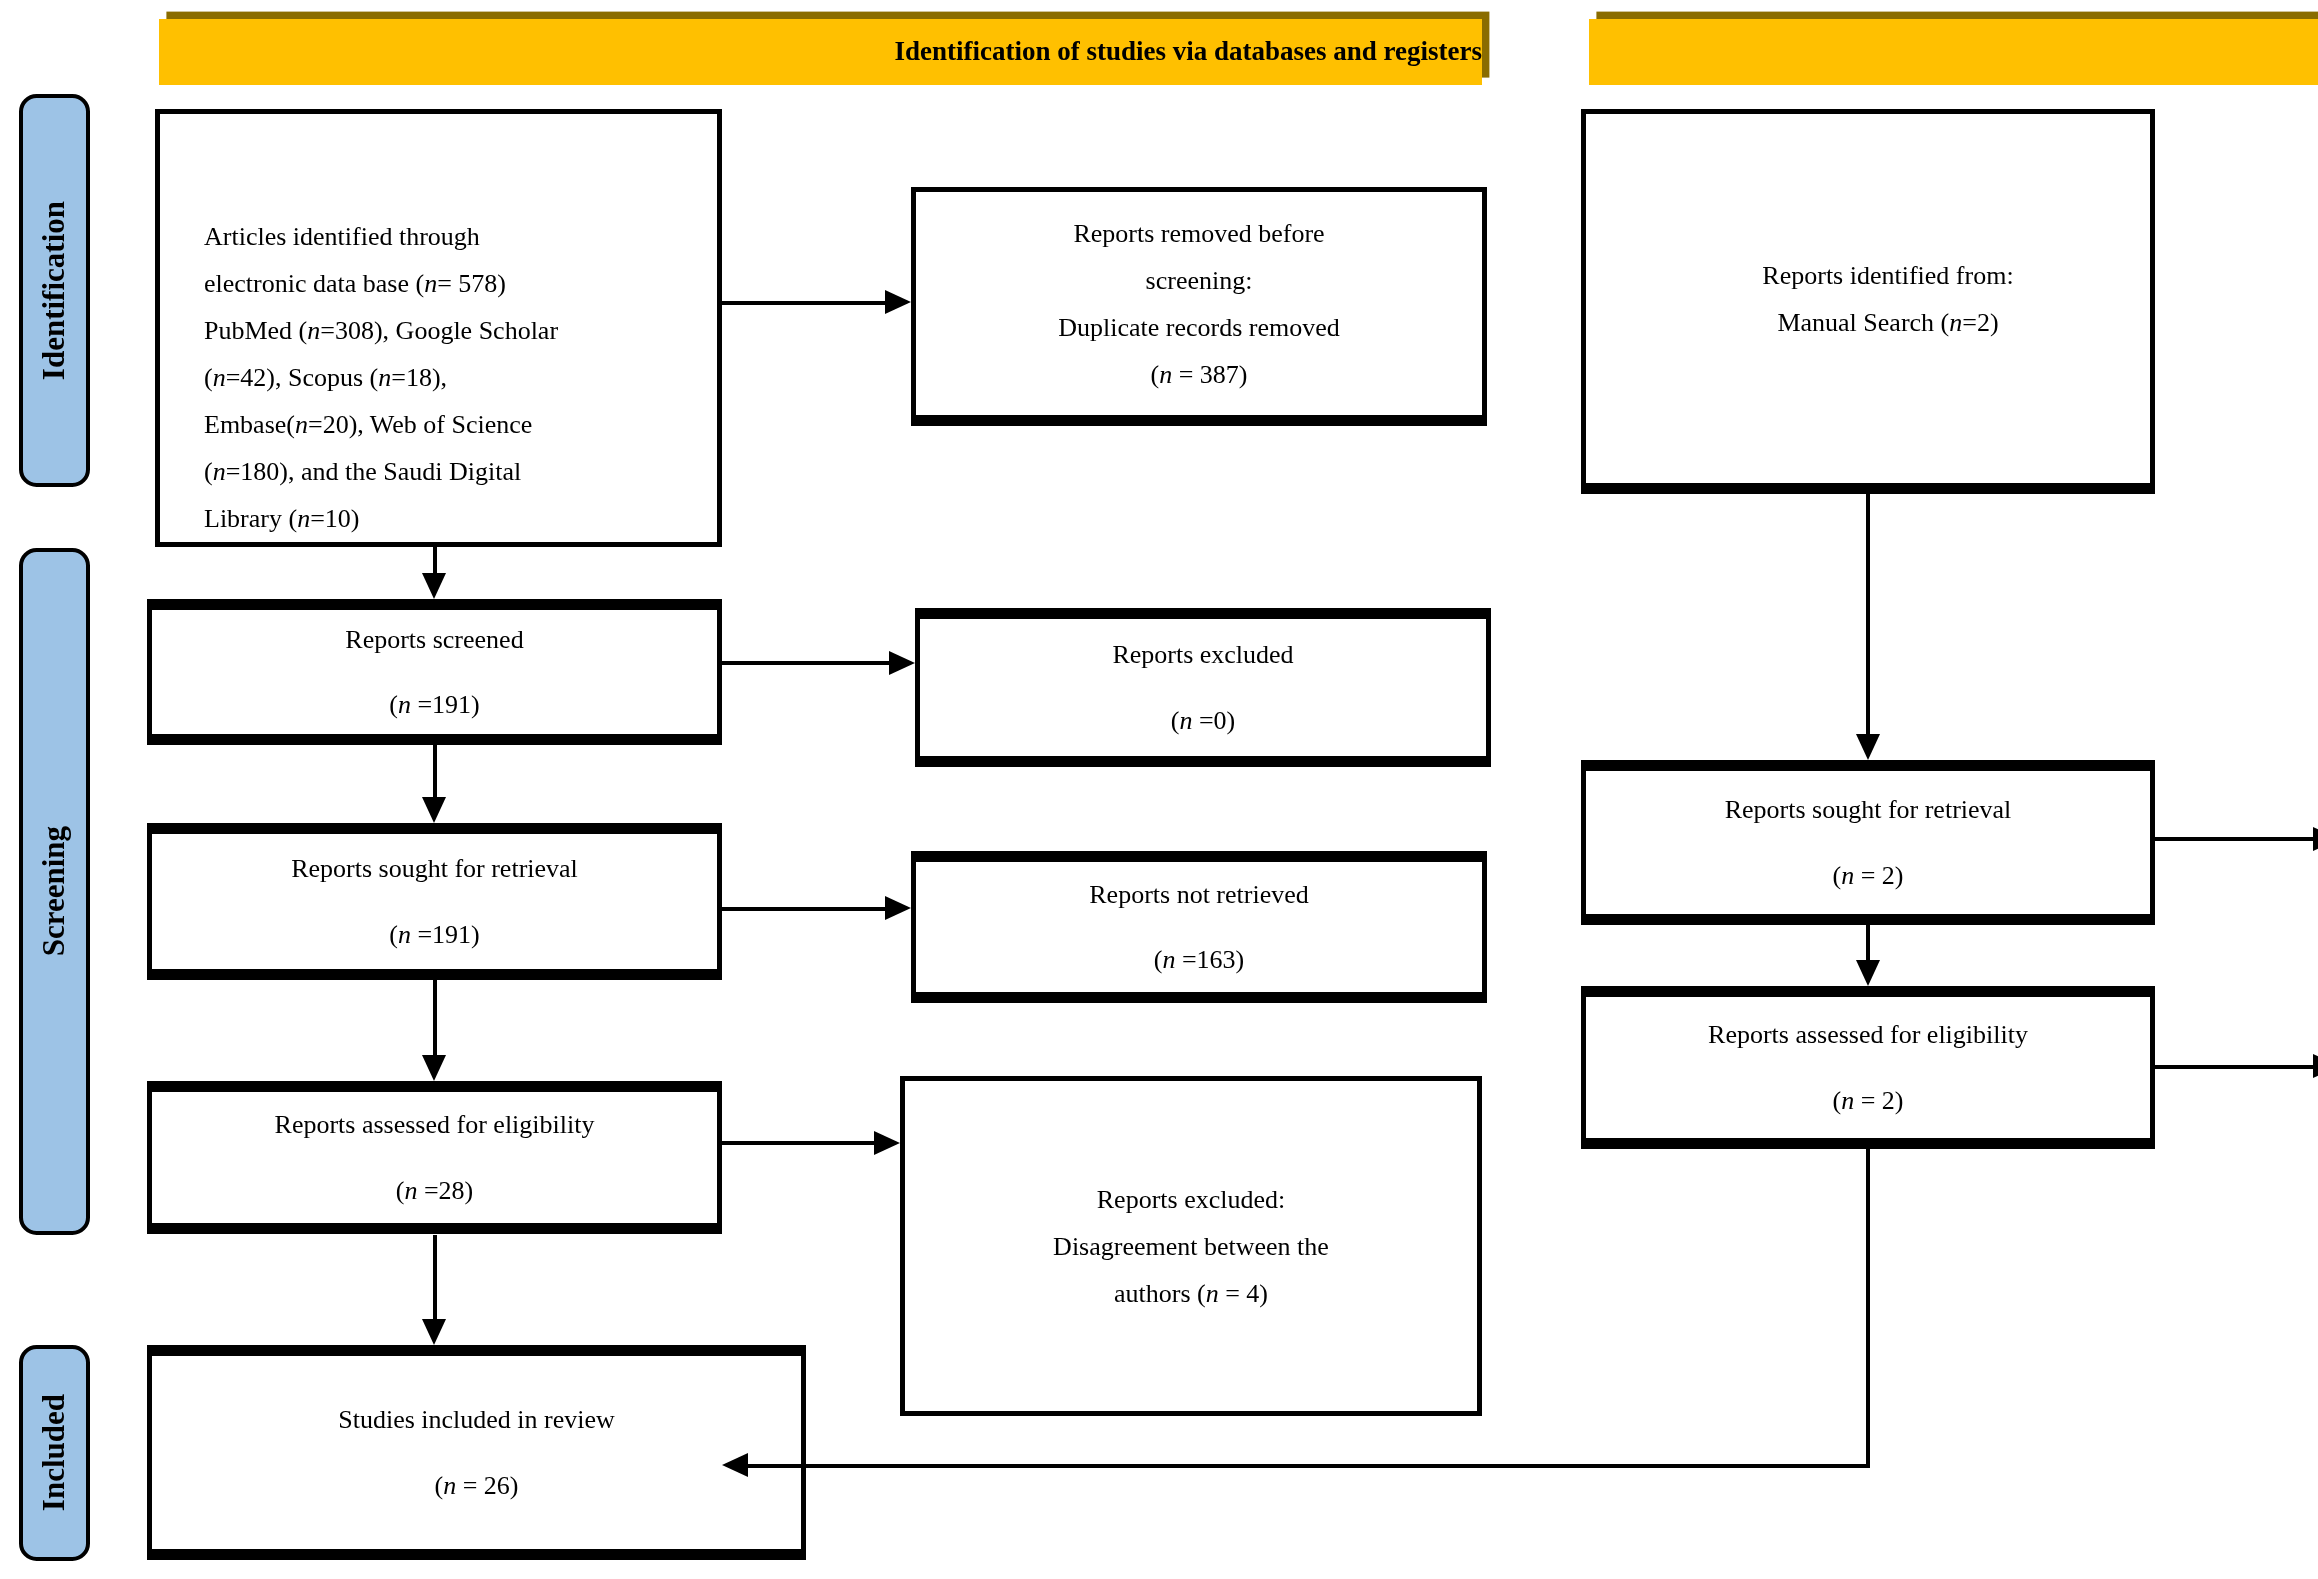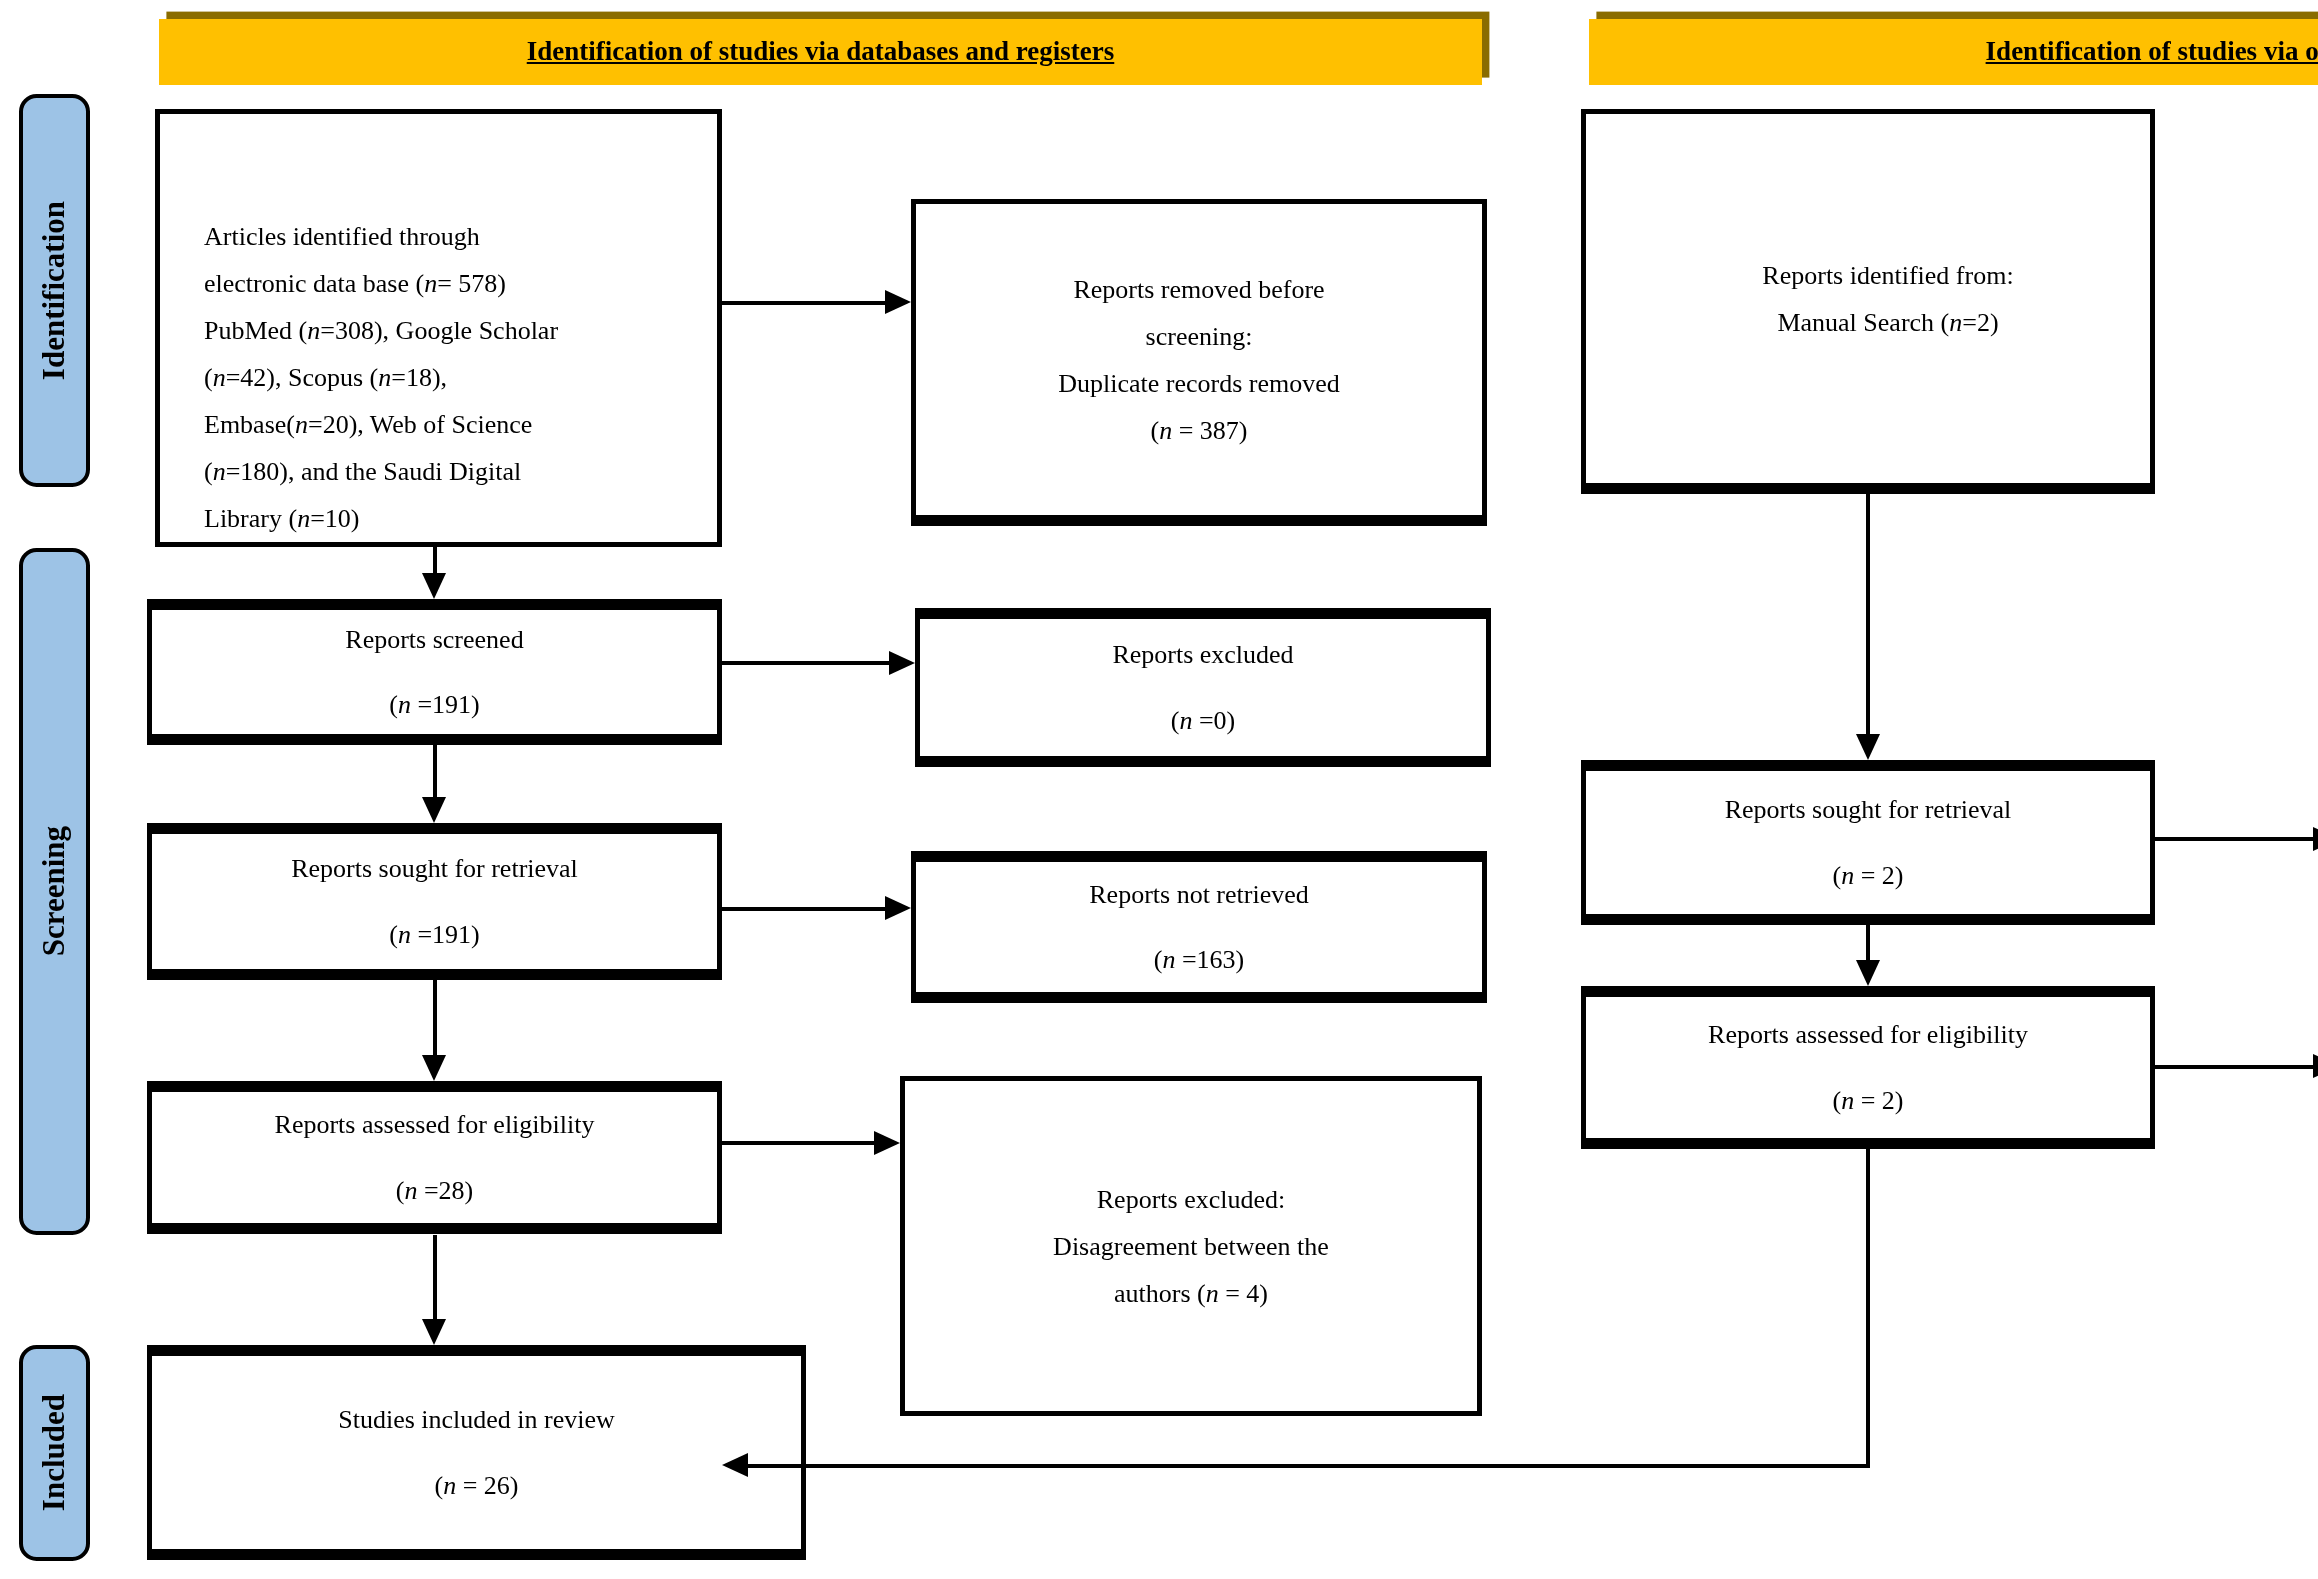--- a/index.html
+++ b/index.html
@@ -4,22 +4,22 @@
 <style>
   * { box-sizing: border-box; margin: 0; padding: 0; }
   html, body { background: #ffffff; }
   body { font-family: "Liberation Serif", "DejaVu Serif", serif; color: var(--text, #000); }
   .canvas { position: relative; width: 2933px; height: 1580px; background: #fff; overflow: hidden; }
 
   .header {
     position: absolute; height: 66px;
     background: var(--header_bg, #FFC000);
     box-shadow: 7.4px -7.4px 0 var(--header_shadow, #8A6C00);
-    display: flex; align-items: center; justify-content: center;
-    font-weight: bold; font-size: 27px; text-decoration: underline;
+    display: flex; align-items: center; justify-content: flex-end;
+    font-weight: bold; font-size: 27px;
   }
 
   .side {
     position: absolute; left: 18.5px; width: 71px;
     background: var(--sidebar_bg, #9DC3E6);
     border: 4.2px solid var(--sidebar_border, #000);
     border-radius: 17.6px;
     display: flex; align-items: center; justify-content: center;
   }
   .vtext {
@@ -74,21 +74,21 @@
   <div class="box topleft" style="left:155px; top:109px; width:567px; height:438px;">
     <div class="bline">Articles identified through</div>
     <div class="bline">electronic data base (<i>n</i>= 578)</div>
     <div class="bline">PubMed (<i>n</i>=308), Google Scholar</div>
     <div class="bline">(<i>n</i>=42), Scopus (<i>n</i>=18),</div>
     <div class="bline">Embase(<i>n</i>=20), Web of Science</div>
     <div class="bline">(<i>n</i>=180), and the Saudi Digital</div>
     <div class="bline">Library (<i>n</i>=10)</div>
   </div>
 
-  <div class="box bheavy" style="left:911px; top:199px; width:576px; height:327px;">
+  <div class="box bheavy" style="left:911px; top:187px; width:576px; height:239px;">
     <div class="bline">Reports removed before</div>
     <div class="bline">screening:</div>
     <div class="bline">Duplicate records removed</div>
     <div class="bline">(<i>n</i> = 387)</div>
   </div>
 
   <div class="box heavy" style="left:147px; top:599px; width:575px; height:146px;">
     <div class="bline">Reports screened</div>
     <div class="bline gap">(<i>n</i> =191)</div>
   </div>

